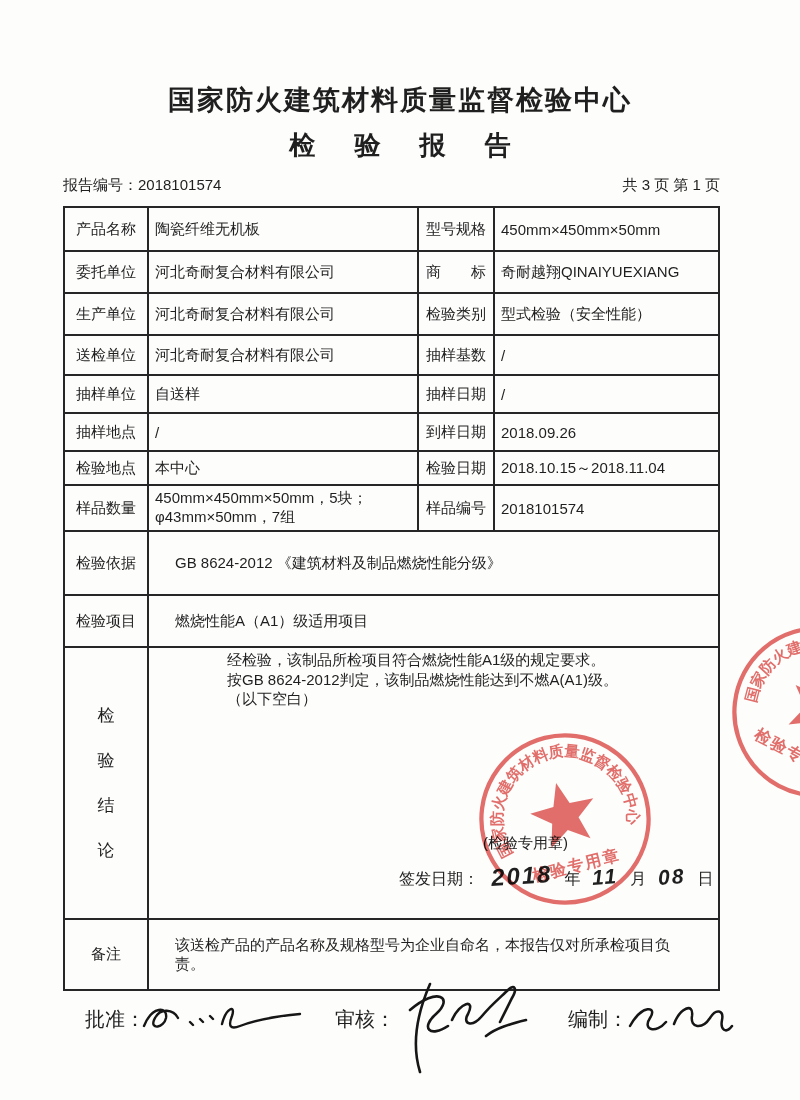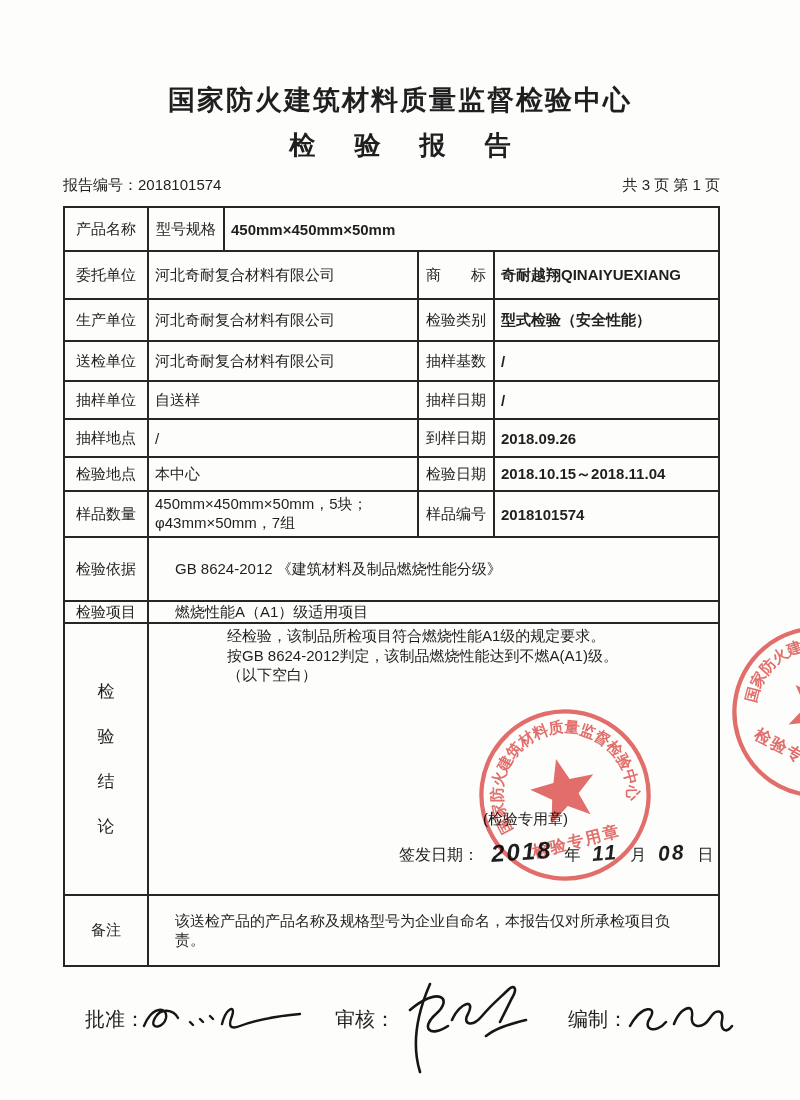--- a/index.html
+++ b/index.html
@@ -33,21 +33,21 @@
   .tr{display:flex; border-bottom:2px solid #262626; box-sizing:border-box;}
   .tr:last-child{border-bottom:none;}
   .td{
     box-sizing:border-box; border-right:2px solid #262626;
     display:flex; align-items:center; overflow:hidden;
   }
   .td:last-child{border-right:none;}
   .c1{width:84px; justify-content:center; text-align:center; flex:none;}
   .c2{width:270px; padding:2px 6px; flex:none;}
   .c3{width:76px; justify-content:center; text-align:center; flex:none;}
-  .c4{flex:1; padding:16px 6px;font-weight:bold;}
+  .c4{flex:1; padding:16px 6px;}
   .wide{flex:1; padding:2px 26px;}
   .vlabel{flex-direction:column; justify-content:center; gap:22px; font-size:17px;}
   .conc{position:relative; display:block;}
   .conc p{margin:0; padding:0 22px; text-indent:2em; line-height:1.3;}
   .p1{padding-top:20px;}
   .p2{padding-top:20px;}
   .p3{padding-top:22px;}
   .stamp-note{position:absolute; left:334px; top:186px; font-size:15px;}
   .issue-line{
     position:absolute; left:250px; top:216px; font-size:16px;
@@ -79,24 +79,25 @@
     <div>
       <span>报告编号：</span><span>2018101574</span>
     </div>
     <div>共 3 页 第 1 页</div>
   </div>
 
   <div class="tbl">
 
     <div class="tr" style="height:44px">
       <div class="td c1">产品名称</div>
+      <div class="td c2">陶瓷纤维无机板</div>
       <div class="td c3">型号规格</div>
       <div class="td c4">450mm×450mm×50mm</div>
     </div>
-    <div class="tr" style="height:48px">
+    <div class="tr" style="height:42px">
       <div class="td c1">委托单位</div>
       <div class="td c2">河北奇耐复合材料有限公司</div>
       <div class="td c3">商　　标</div>
       <div class="td c4">奇耐越翔QINAIYUEXIANG</div>
     </div>
     <div class="tr" style="height:42px">
       <div class="td c1">生产单位</div>
       <div class="td c2">河北奇耐复合材料有限公司</div>
       <div class="td c3">检验类别</div>
       <div class="td c4">型式检验（安全性能）</div>
@@ -130,21 +131,21 @@
       <div class="td c2" style="line-height:1.25">450mm×450mm×50mm，5块；φ43mm×50mm，7组</div>
       <div class="td c3">样品编号</div>
       <div class="td c4">2018101574</div>
     </div>
 
     <div class="tr" style="height:64px">
       <div class="td c1">检验依据</div>
       <div class="td wide">GB 8624-2012 《建筑材料及制品燃烧性能分级》</div>
     </div>
 
-    <div class="tr" style="height:22px">
+    <div class="tr" style="height:52px">
       <div class="td c1">检验项目</div>
       <div class="td wide">燃烧性能A（A1）级适用项目</div>
     </div>
 
     <div class="tr" style="height:272px">
       <div class="td c1 vlabel">
         <span>检</span>
         <span>验</span>
         <span>结</span>
         <span>论</span>

